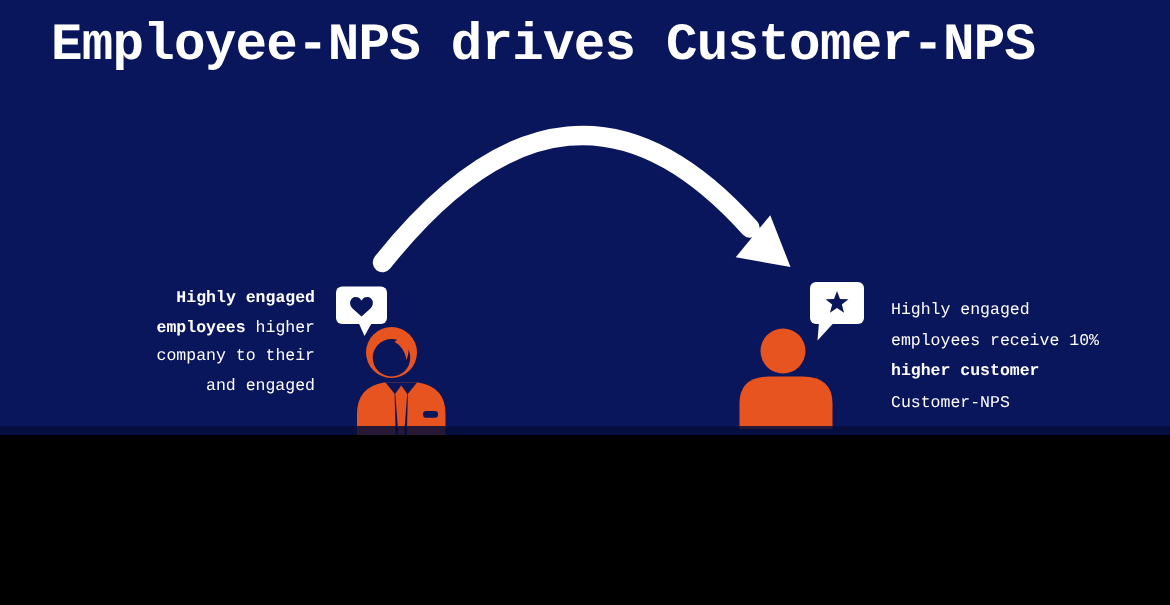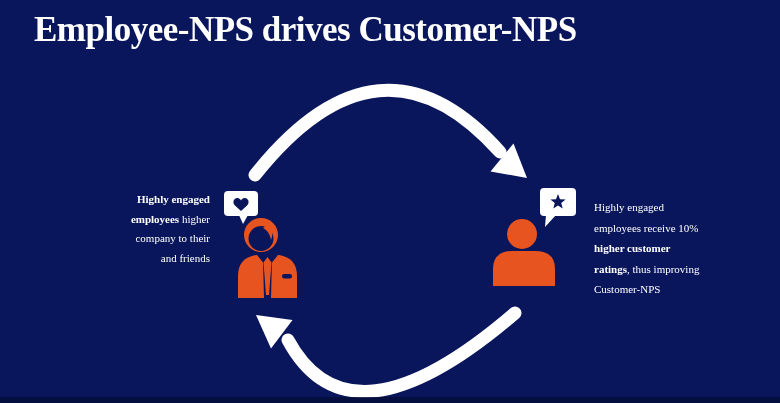--- a/index.html
+++ b/index.html
@@ -3,23 +3,23 @@
 <meta charset="utf-8">
 <style>
   :root{
     --background:#0a165c;
     --bottom-edge:#050e3a;
     --orange:#e85420;
     --white:#ffffff;
   }
   html,body{margin:0;padding:0;background:#000;}
   .slide{
-    position:relative;width:780px;height:403px;overflow:hidden;
+    position:relative;width:780px;height:290px;overflow:hidden;
     background:var(--background);
-    font-family:Liberation Serif, serif;
+    font-family:Liberation Mono, monospace;
   }
   .title{
     position:absolute;left:34px;top:10px;margin:0;
     font-size:35px;font-weight:bold;letter-spacing:-0.5px;
     color:var(--white);white-space:nowrap;
   }
   .cycle{position:absolute;left:0;top:0;pointer-events:none;}
   .stmt{position:absolute;color:var(--white);font-size:11px;}
   .stmt .line{white-space:nowrap;}
   .stmt .b{font-weight:bold;}
@@ -44,21 +44,21 @@
     <path d="M 255 175 Q 380 18 500 152" fill="none" stroke="var(--white)" stroke-width="13" stroke-linecap="round"></path>
     <polygon points="527,178 490.5,171.5 513.5,143.5" fill="var(--white)"></polygon>
     <path d="M 515 313 Q 350 455 288 340" fill="none" stroke="var(--white)" stroke-width="13" stroke-linecap="round"></path>
     <polygon points="256,315 292.5,320 271,348.5" fill="var(--white)"></polygon>
   </svg>
 
   <div class="stmt stmt-left">
       <div class="line"><span class="b">Highly engaged</span></div>
       <div class="line"><span class="b">employees</span><span> higher</span></div>
       <div class="line"><span>company to their</span></div>
-      <div class="line"><span>and friends</span></div>
+      <div class="line"><span>and engaged</span></div>
     </div>
 
   <svg class="icon-svg icon-left" width="84" height="114" viewBox="0 0 84 114">
     <g>
       <rect x="2" y="3" width="34" height="25" rx="4" fill="var(--white)"></rect>
       <polygon points="17,27 26,27 21,36" fill="var(--white)"></polygon>
       <path d="M19 23 L13.2 17.8 C11 15.8 10.8 12.7 12.7 11 C14.4 9.5 17.1 9.9 18.4 11.6 L19 12.4 L19.6 11.6 C20.9 9.9 23.6 9.5 25.3 11 C27.2 12.7 27 15.8 24.8 17.8 Z" fill="var(--background)"></path>
     </g>
     <g>
       <circle cx="39" cy="47" r="17" fill="var(--orange)"></circle>
@@ -81,18 +81,17 @@
     <g>
       <circle cx="34" cy="48" r="15" fill="var(--orange)"></circle>
       <path d="M5 100 V83 Q5 65 25 65 L47 65 Q67 65 67 83 V100 Z" fill="var(--orange)"></path>
     </g>
   </svg>
 
   <div class="stmt stmt-right">
       <div class="line"><span>Highly engaged</span></div>
       <div class="line"><span>employees receive 10%</span></div>
       <div class="line"><span class="b">higher customer</span></div>
-      <div class="line"><span class="b">ratings</span><span>, thus improving</span></div>
       <div class="line"><span>Customer-NPS</span></div>
     </div>
 
   <div class="bottom-edge"></div>
 </div>
 
 </body></html>

